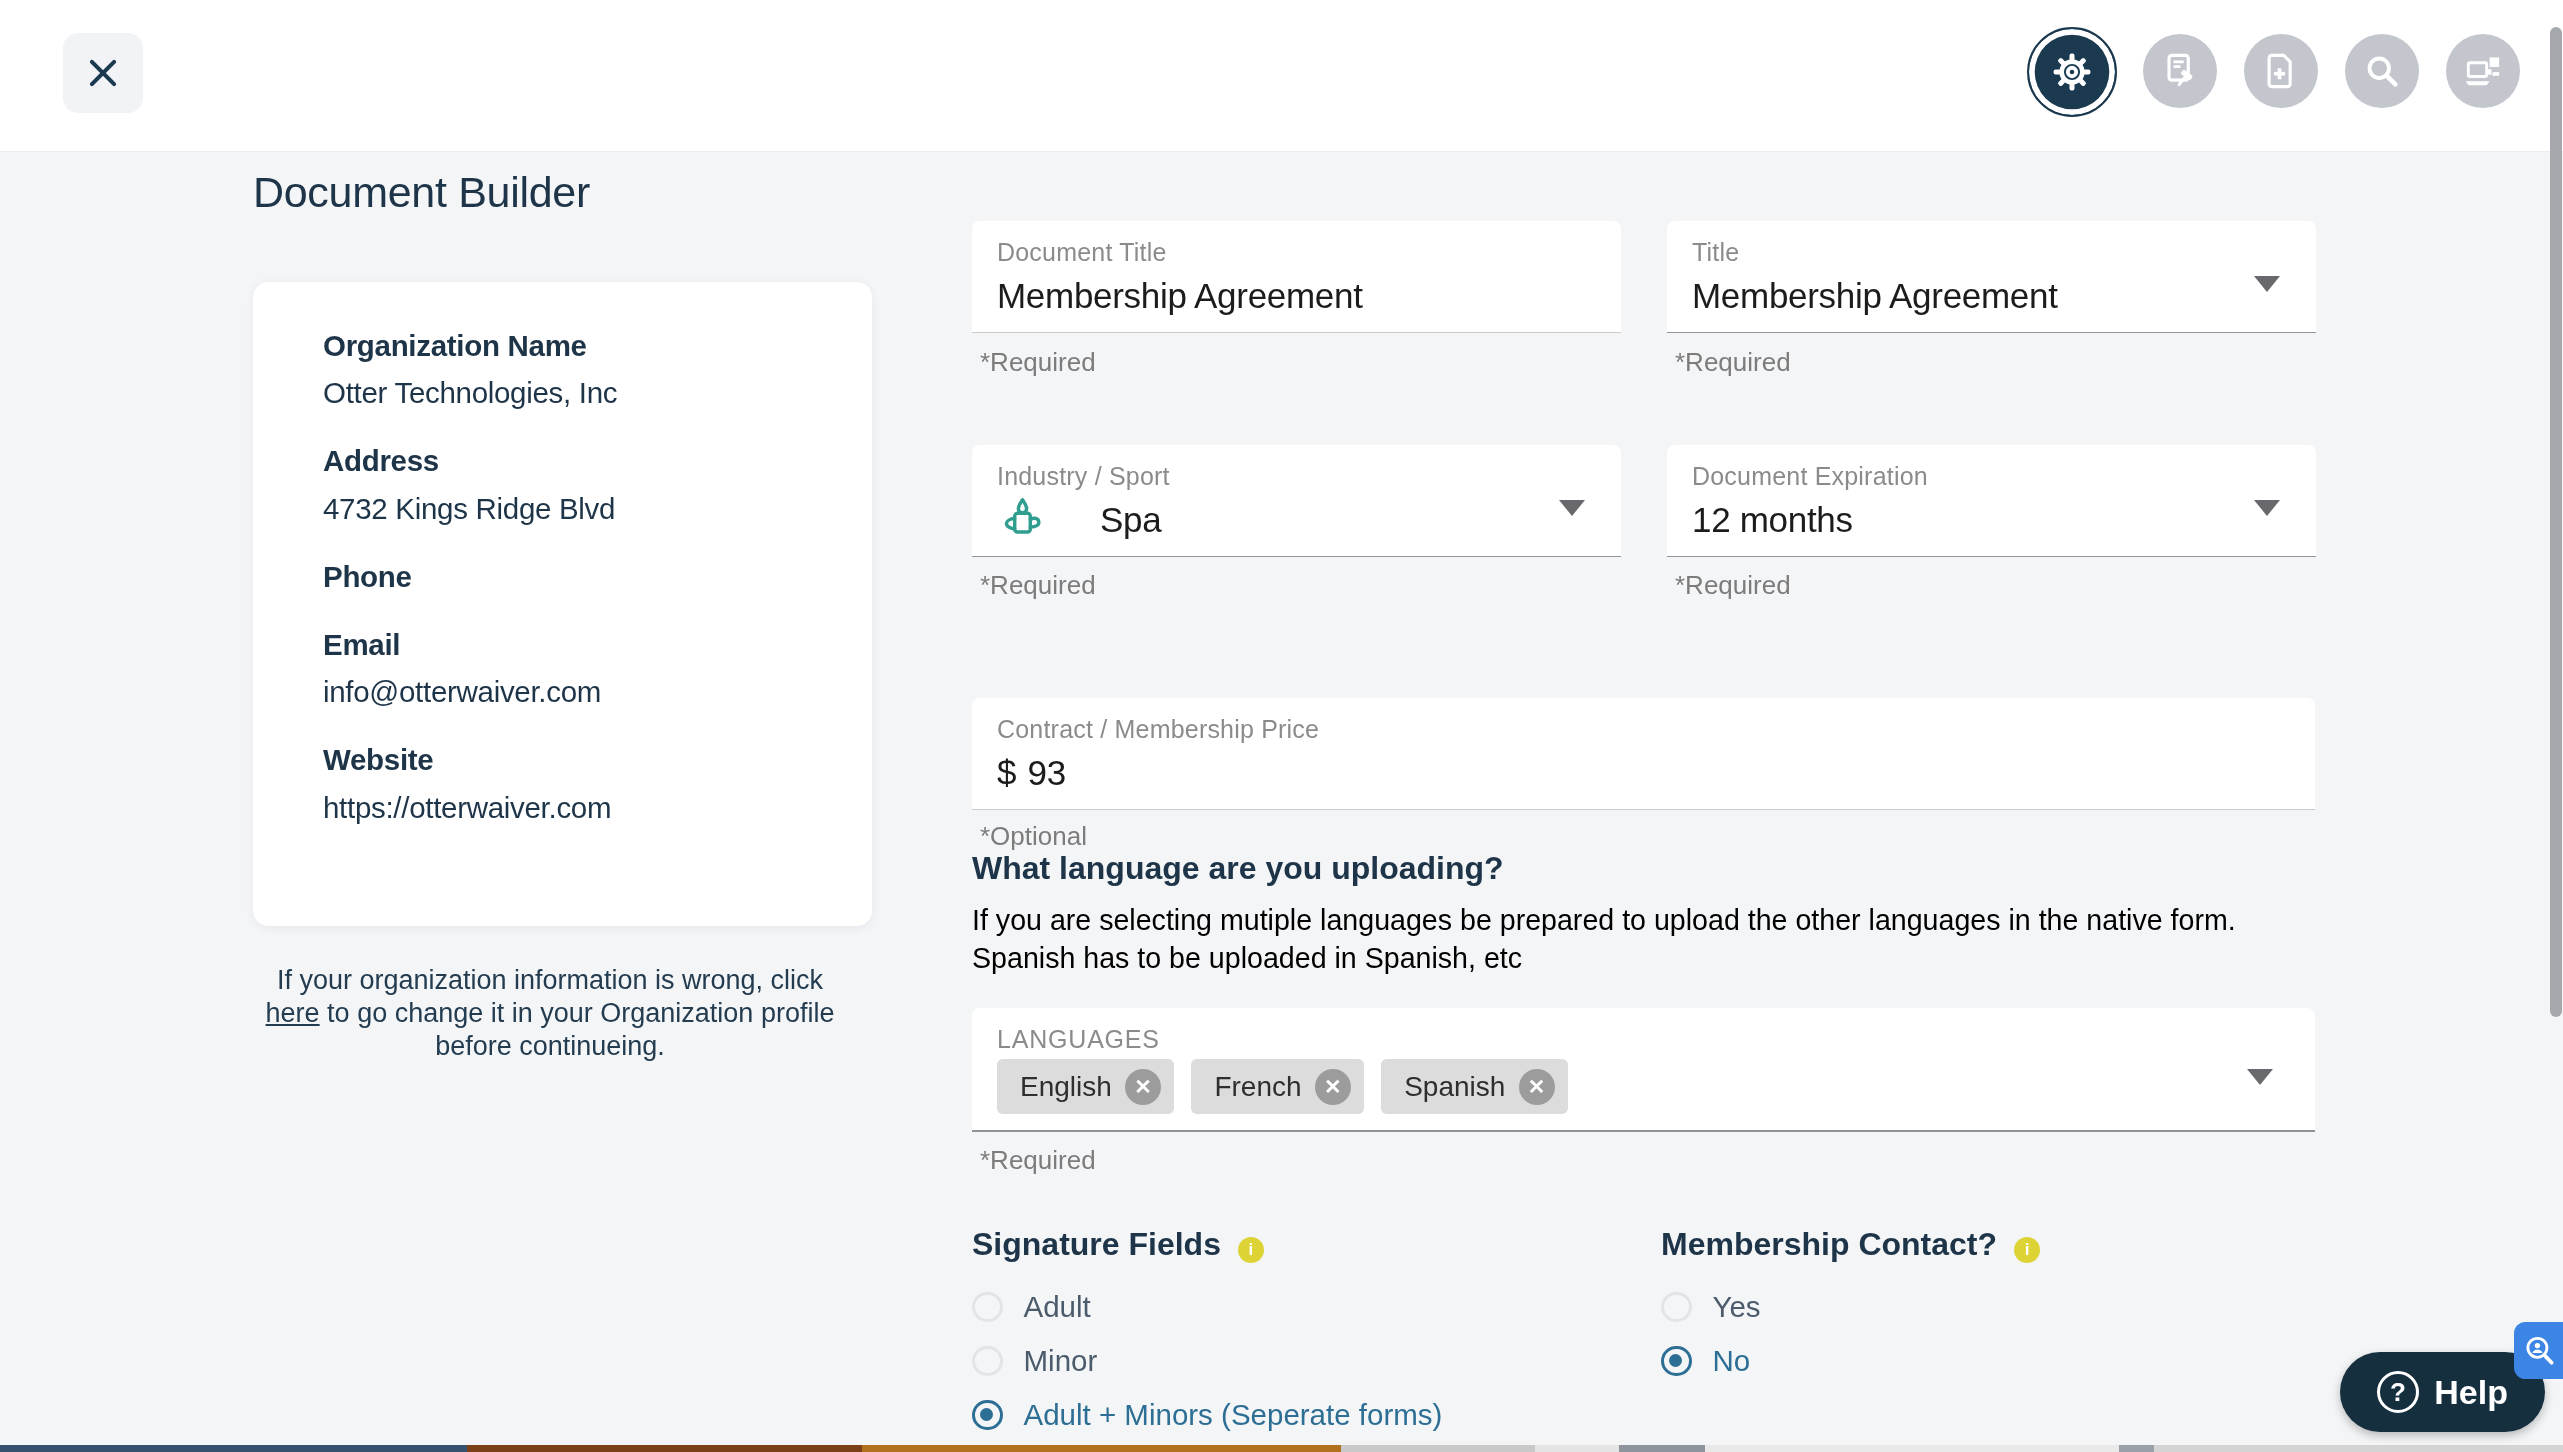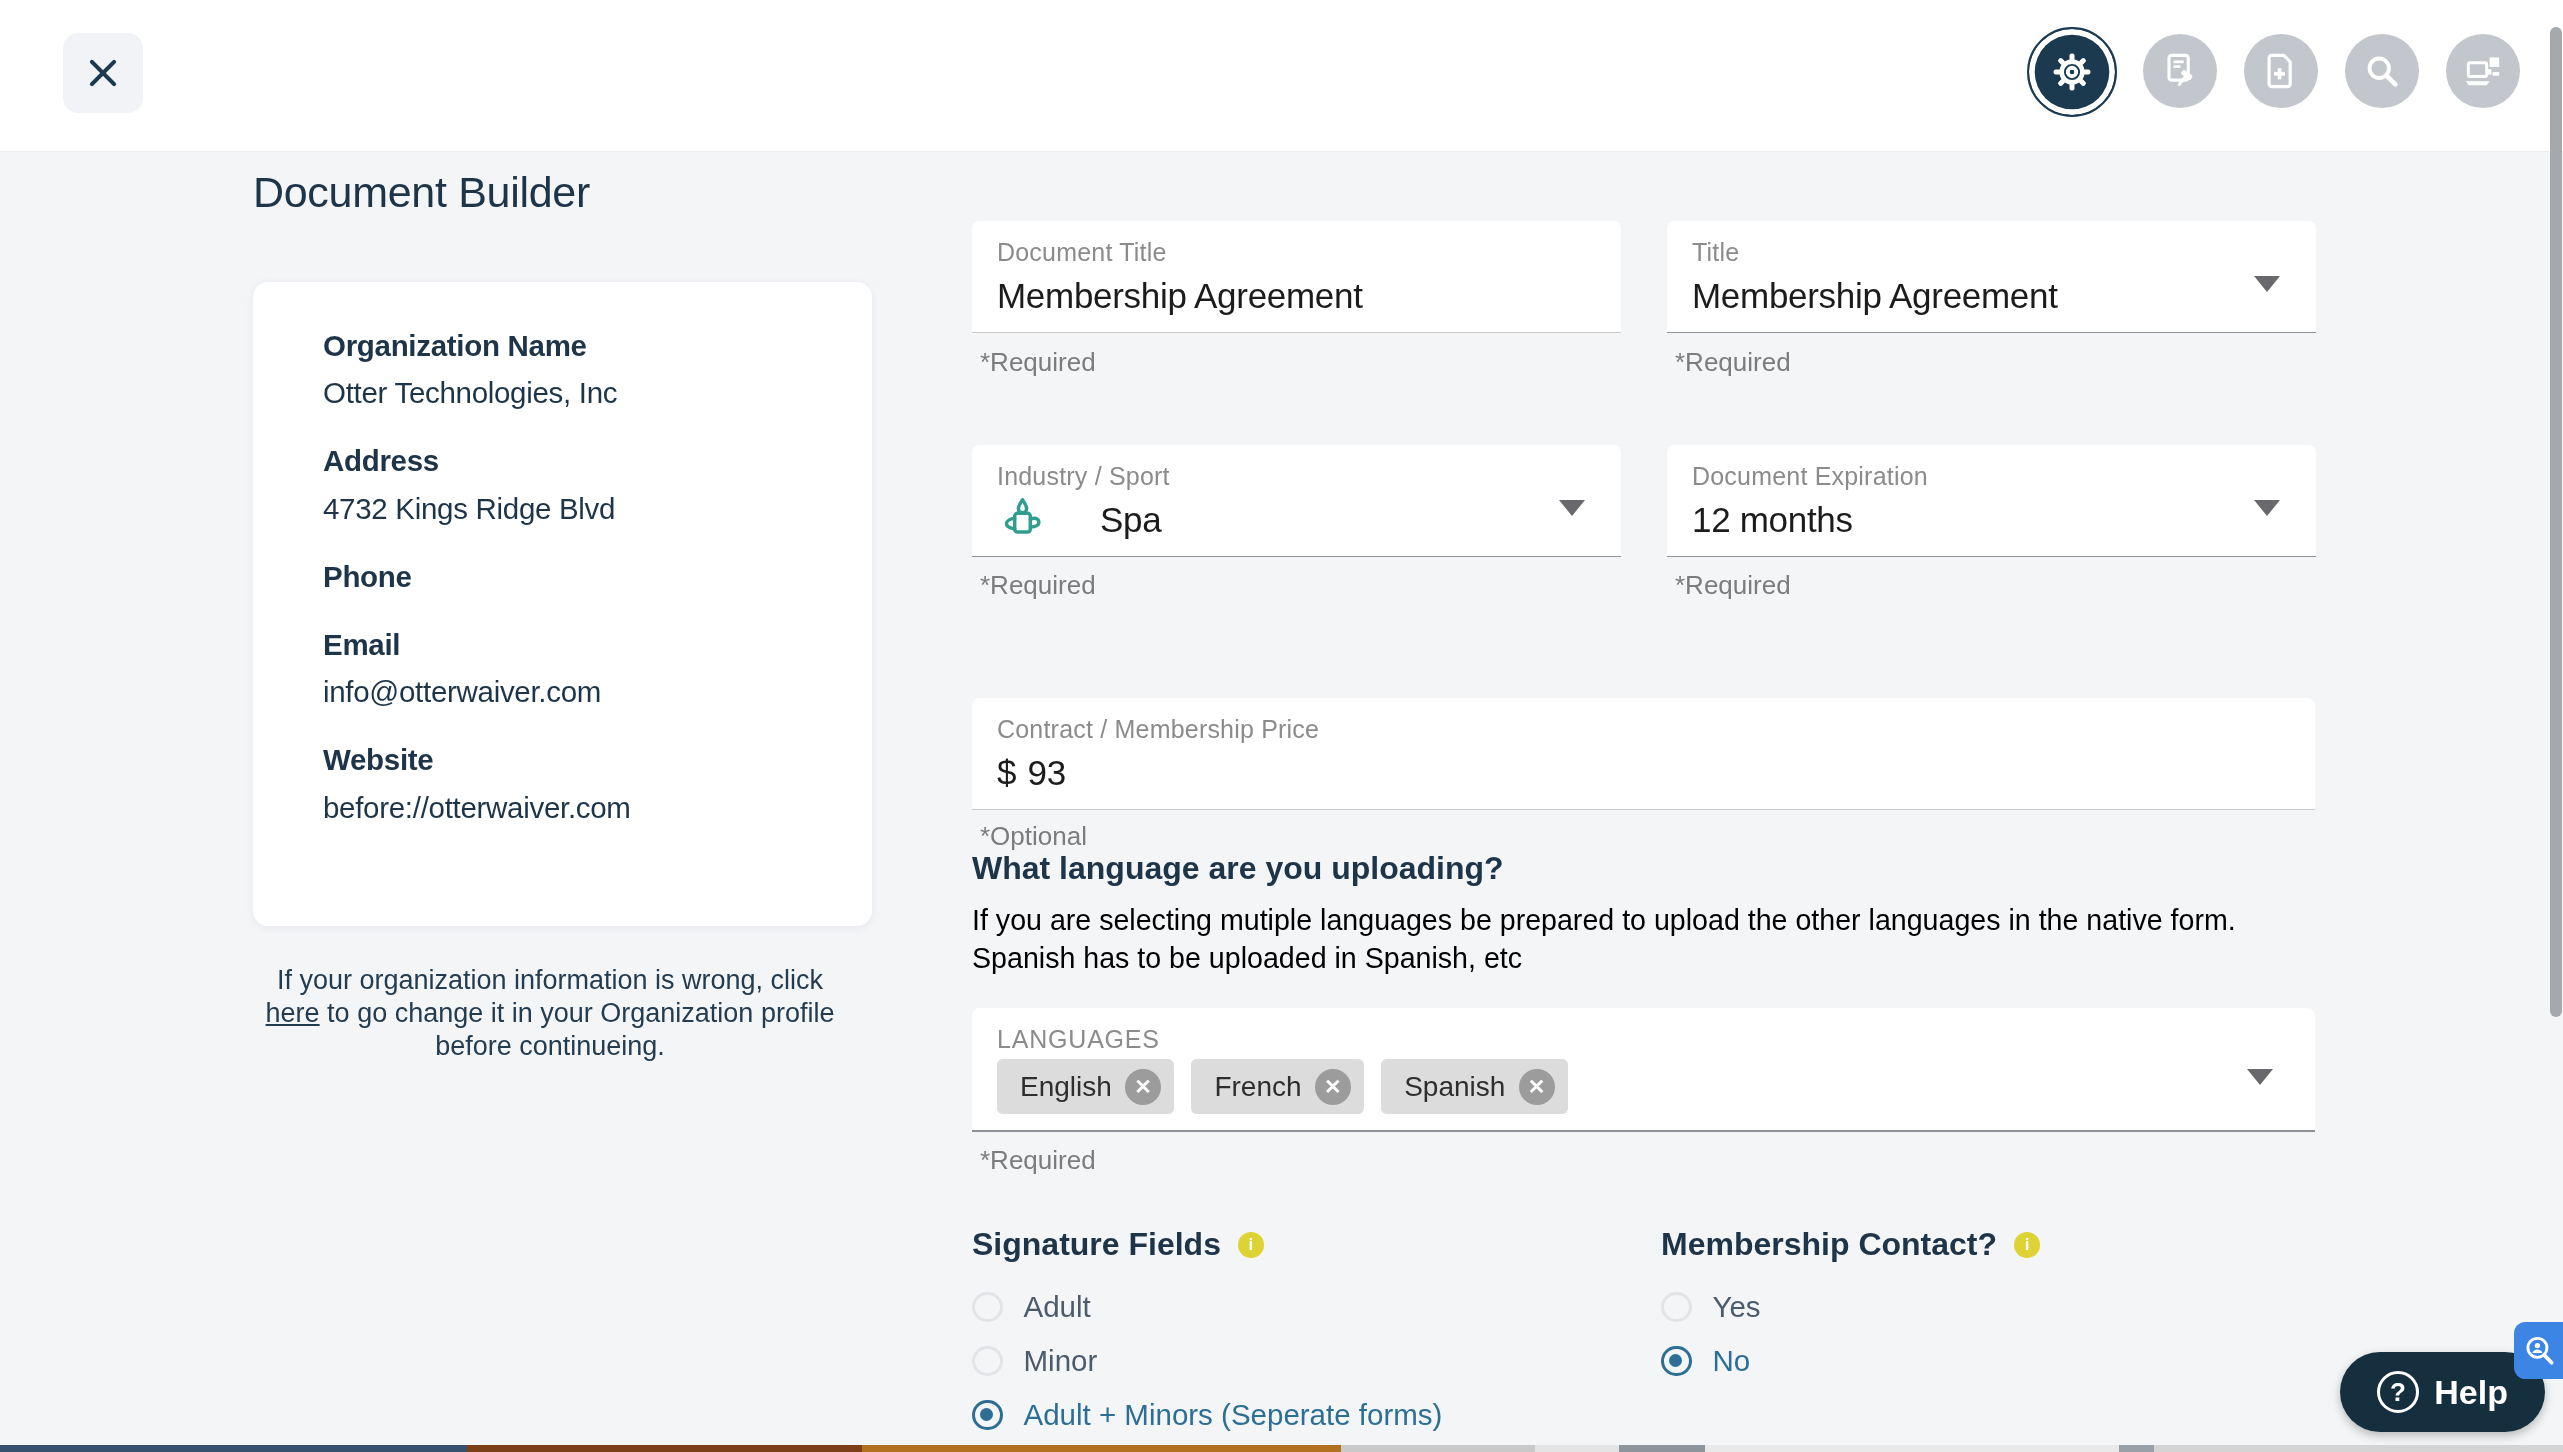--- a/index.html
+++ b/index.html
@@ -52,21 +52,21 @@
 
   .chips-row{position:absolute;left:25px;top:51px;display:flex;gap:17px;}
   .chip{height:55px;background:#dcdcdc;border-radius:5.7px;display:flex;align-items:center;
         padding:0 13.3px 0 23px;gap:13.3px;}
   .chip-label{font-size:28px;color:#2e2e2e;}
   .chip-x{width:36px;height:36px;border-radius:50%;background:#9c9c9c;color:#ffffff;
           display:flex;align-items:center;justify-content:center;font-size:21px;font-weight:700;cursor:pointer;}
   .lang-label{letter-spacing:0.8px;}
 
   
-  .section-heading{position:absolute;display:flex;align-items:center;gap:17px;
+  .section-heading{position:absolute;display:flex;align-items:flex-end;gap:17px;
                    font-size:32px;font-weight:700;color:#1e3448;}
   .info-icon{width:26px;height:26px;border-radius:50%;background:#ddd335;color:#ffffff;
              display:flex;align-items:center;justify-content:center;
              font-size:17px;font-weight:700;font-style:normal;cursor:pointer;}
   .radio-row{position:absolute;display:flex;align-items:center;gap:21px;cursor:pointer;}
   .radio{width:30.5px;height:30.5px;border-radius:50%;border:3.8px solid #e2e4e7;background:transparent;
          box-sizing:border-box;position:relative;flex:0 0 auto;}
   .radio-label{font-size:29.5px;color:#4c5b6b;}
   .radio-row[data-state="selected"] .radio{border-color:#2d6e94;}
   .radio-row[data-state="selected"] .radio::after{content:"";position:absolute;left:4.8px;top:4.8px;
@@ -173,21 +173,21 @@
     </div>
     <div class="org-block">
       <div class="org-label">Phone</div>
     </div>
     <div class="org-block">
       <div class="org-label">Email</div>
       <div class="org-value">info@otterwaiver.com</div>
     </div>
     <div class="org-block">
       <div class="org-label">Website</div>
-      <div class="org-value">before://otterwaiver.com</div>
+      <div class="org-value">https://otterwaiver.com</div>
     </div>
   </div>
 
   <div class="org-note"><span>If your organization information is wrong, click </span><a>here</a><span> to go change it in your Organization profile before continueing.</span></div>
 
   <div class="field" style="left:972px;top:221px;width:649px;height:112px;">
     <div class="f-label">Document Title</div>
     <div class="f-value">Membership Agreement</div>
   </div>
   <div class="req" style="left:980px;top:347px;">*Required</div>

